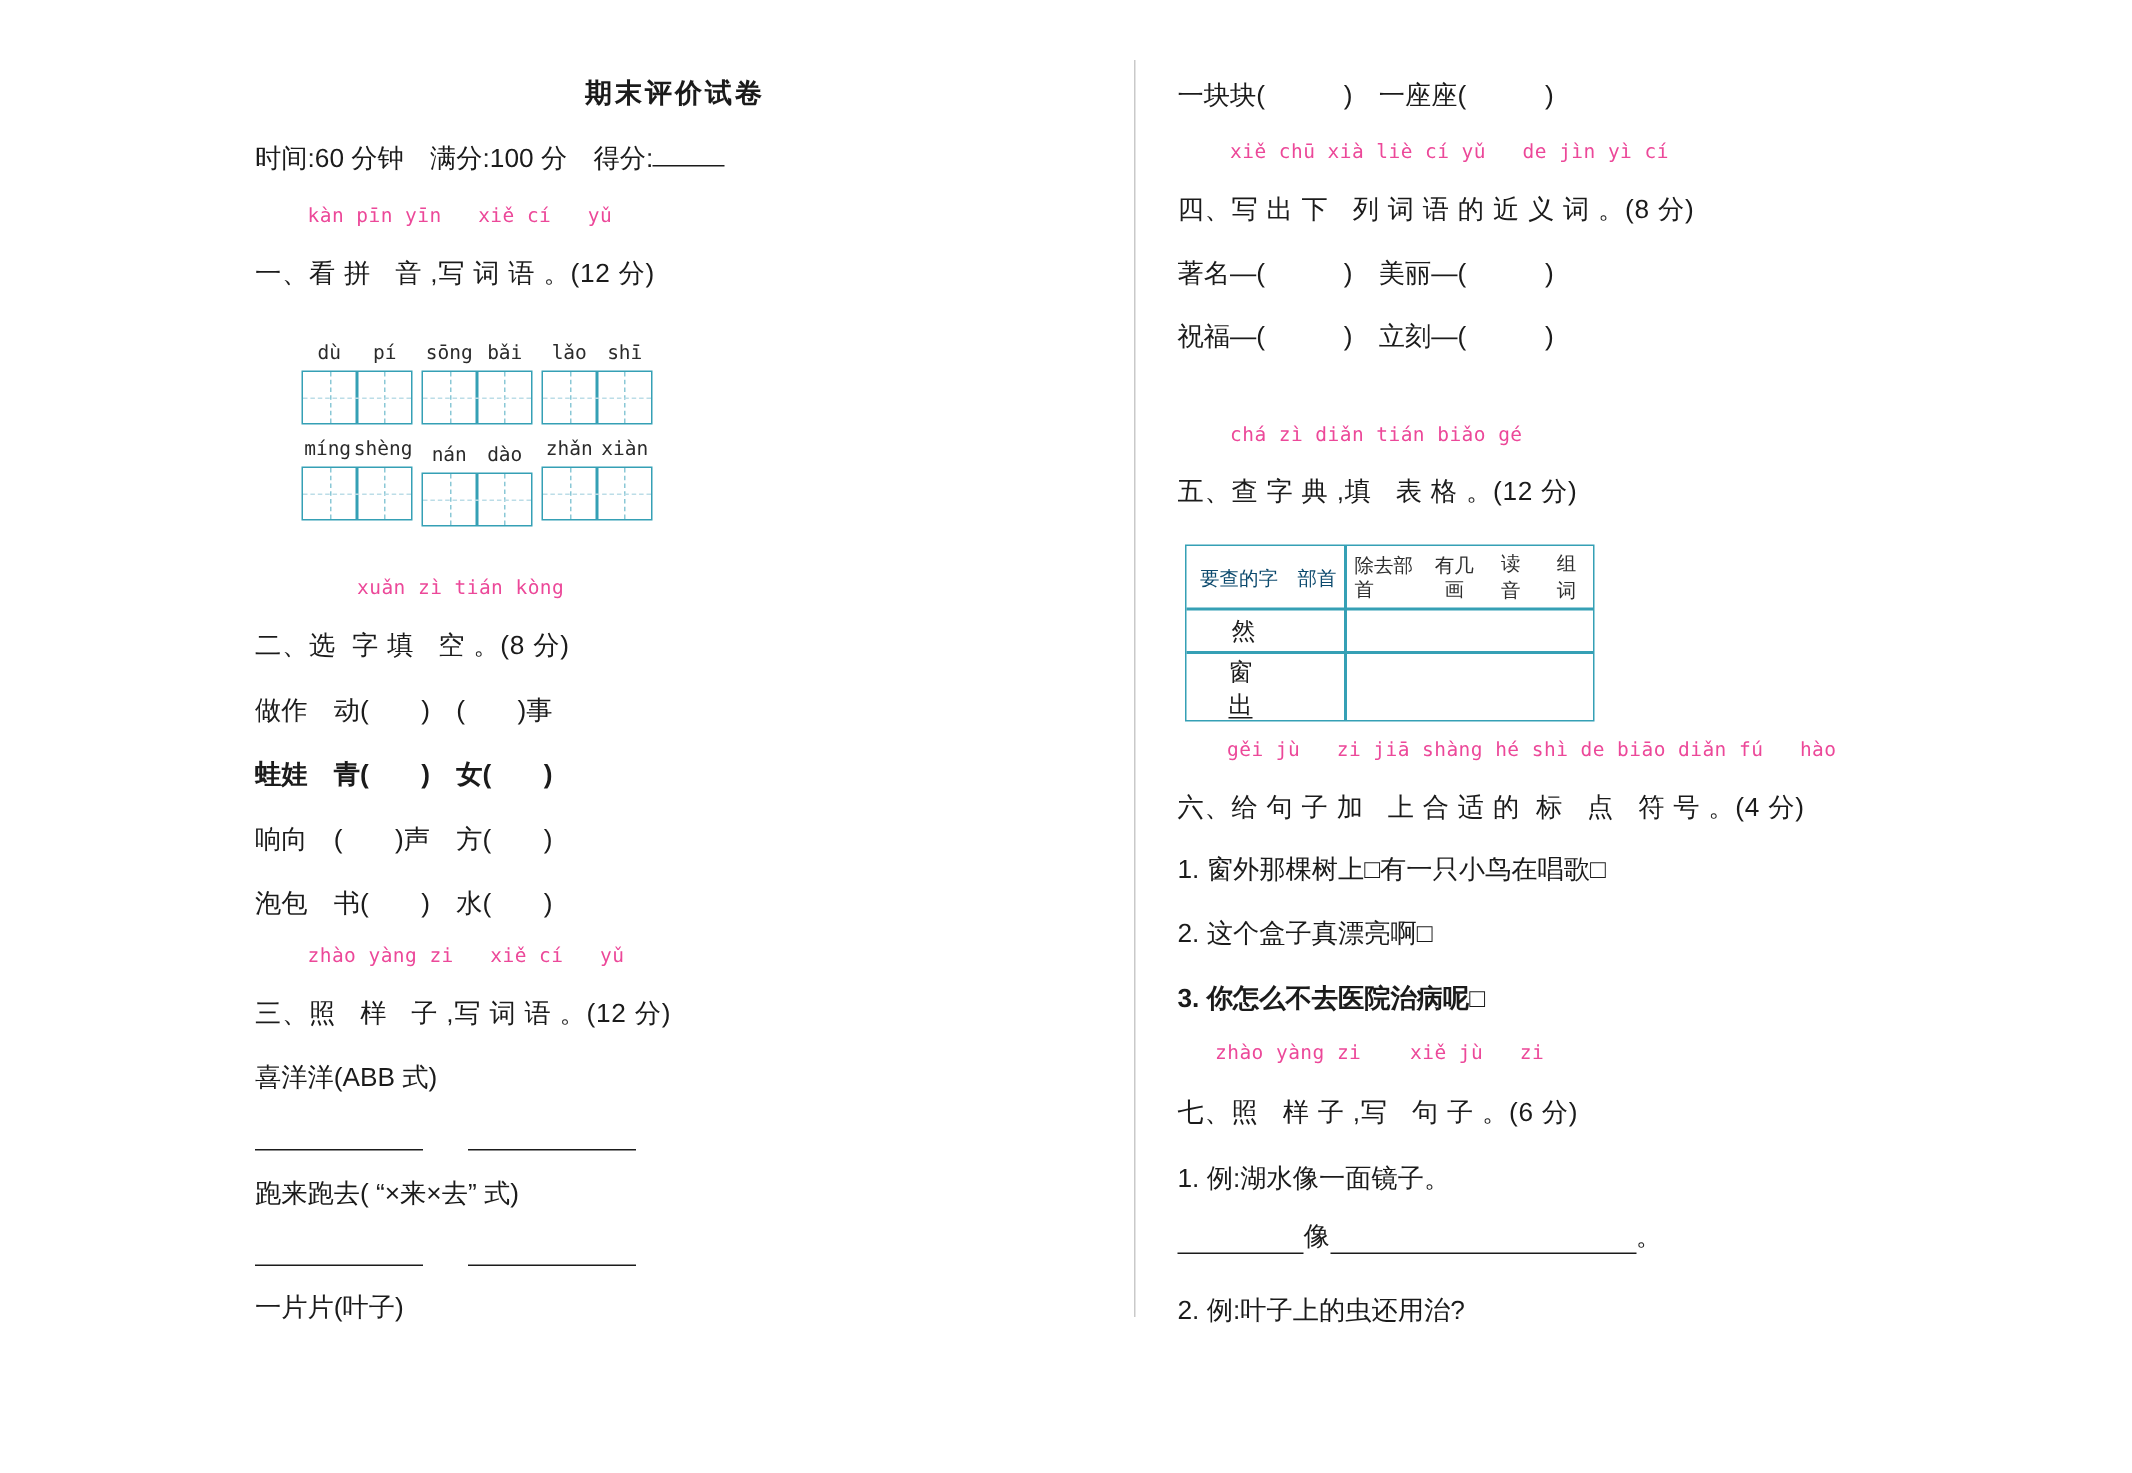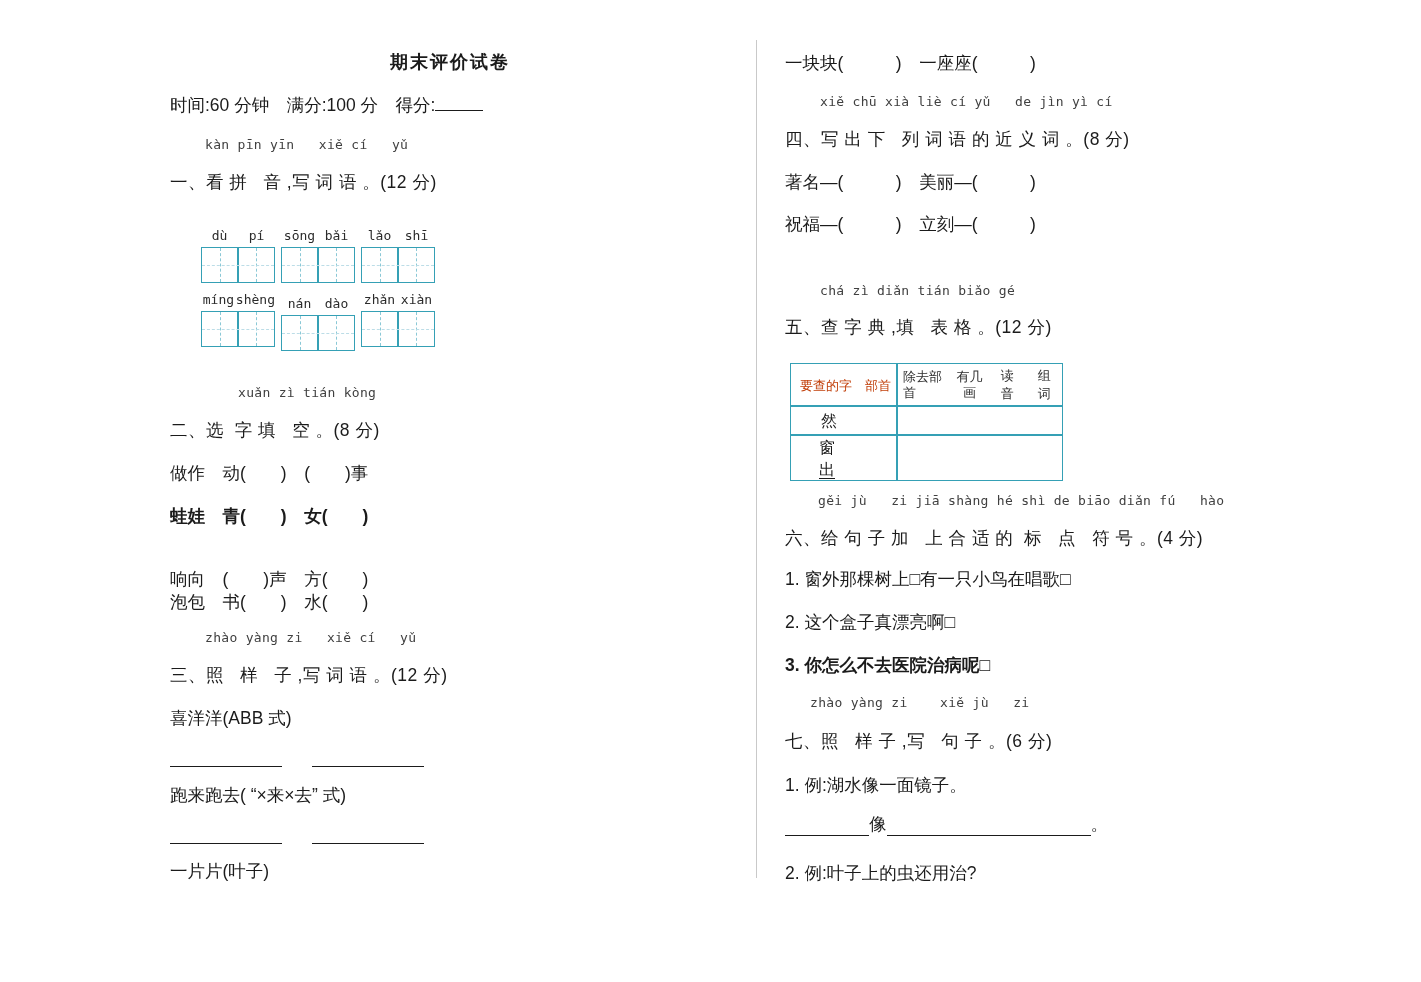--- a/index.html
+++ b/index.html
@@ -4,21 +4,21 @@
 <style>
   * { margin:0; padding:0; box-sizing:border-box; }
   html,body { background:#ffffff; }
   #paper {
     position:relative; width:1421px; height:982px; background:#ffffff;
     font-family:"Liberation Sans","DejaVu Sans",sans-serif;
     color:#1b1b1b; overflow:hidden;
   }
   .pre { white-space:pre; }
   .txt  { position:absolute; font-size:17.5px; line-height:22px; }
-  .pin  { position:absolute; font-family:"DejaVu Sans Mono",monospace; font-size:13px; color:#404040; letter-spacing:0.3px; }
+  .pin  { position:absolute; font-family:"DejaVu Sans Mono",monospace; font-size:13px; color:#ec4899; letter-spacing:0.3px; }
   .heading { position:absolute; font-size:17.5px; letter-spacing:0.5px; }
   .title { position:absolute; left:170px; top:50px; width:560px; text-align:center; font-size:18px; font-weight:bold; letter-spacing:2px; }
   .meta  { position:absolute; left:170px; top:93px; width:560px; text-align:left; font-size:17.5px; }
   .score-blank { display:inline-block; width:48px; border-bottom:1.6px solid #1b1b1b; height:14px; }
   .col-divider { position:absolute; left:756px; top:40px; width:1px; height:838px; background:#c9c9c9; }
 
   
   .wgroup { position:absolute; width:74px; }
   .wpin { display:flex; height:17px; font-family:"DejaVu Sans Mono",monospace; font-size:13px; color:#2b2b2b; }
   .wpin span { flex:1; text-align:center; }
@@ -28,21 +28,21 @@
   .wbox .d75 { position:absolute; left:75%; top:0; bottom:0; width:0; border-left:1.4px dashed #8ac8d6; }
   .wbox .dh  { position:absolute; top:50%; left:0; right:0; height:0; border-top:1.3px dashed #bcdde7; }
 
   .blank { position:absolute; height:0; border-top:1.7px solid #1b1b1b; }
 
   
   .t5 { position:absolute; left:790px; top:363px; width:273px; height:118px; border:1.8px solid #35a0b5; }
   .t5 .v  { position:absolute; left:105px; top:0; bottom:0; width:1.8px; background:#35a0b5; }
   .t5 .h1 { position:absolute; left:0; right:0; top:41px; height:1.8px; background:#35a0b5; }
   .t5 .h2 { position:absolute; left:0; right:0; top:70px; height:1.8px; background:#35a0b5; }
-  .t5 .hdrL { position:absolute; left:9px; top:13px; font-size:13px; color:#c2410c; white-space:pre; }
+  .t5 .hdrL { position:absolute; left:9px; top:13px; font-size:13px; color:#0c4a6e; white-space:pre; }
   .t5 .hdrR { position:absolute; left:112px; top:4px; height:34px; display:flex; align-items:center; gap:13px; font-size:13px; color:#2e2e2e; }
   .t5 .stack { display:flex; flex-direction:row; line-height:16px; }
   .t5 .stack span:last-child { text-align:center; }
   .t5 .cell-char { position:absolute; font-size:16px; }
   .t5 .u { text-decoration:underline; text-underline-offset:3px; }
 
   .fill-line { position:absolute; left:785px; top:812px; font-size:17.5px; display:flex; align-items:flex-end; }
   .fblank { display:inline-block; border-bottom:1.7px solid #1b1b1b; height:22px; }
 </style>
 </head>
@@ -131,21 +131,21 @@
         <i class="mid"></i>
         <i class="d75"></i>
         <i class="dh"></i>
       </div>
   </div>
 
   <div class="pin pre" style="left:205px; top:385px;margin-left:33px;">xuǎn zì tián kòng</div>
   <div class="heading pre" style="left:170px; top:418px;">二、选  字 填   空 。(8 分)</div>
   <div class="txt pre" style="left:170px; top:462px;">做作　动(　　)　(　　)事</div>
   <div class="txt pre" style="left:170px; top:505px;font-weight:bold;">蛙娃　青(　　)　女(　　)</div>
-  <div class="txt pre" style="left:170px; top:568px;">响向　(　　)声　方(　　)</div>
+  <div class="txt pre" style="left:170px; top:548px;">响向　(　　)声　方(　　)</div>
   <div class="txt pre" style="left:170px; top:591px;">泡包　书(　　)　水(　　)</div>
 
   <div class="pin pre" style="left:205px; top:630px;">zhào yàng zi   xiě cí   yǔ</div>
   <div class="heading pre" style="left:170px; top:663px;">三、照   样   子 ,写 词 语 。(12 分)</div>
   <div class="txt pre" style="left:170px; top:707px;">喜洋洋(ABB 式)</div>
   <div class="blank" style="left:170px; top:766px; width:112px;"></div>
   <div class="blank" style="left:312px; top:766px; width:112px;"></div>
   <div class="txt pre" style="left:170px; top:784px;">跑来跑去( “×来×去” 式)</div>
   <div class="blank" style="left:170px; top:843px; width:112px;"></div>
   <div class="blank" style="left:312px; top:843px; width:112px;"></div>

